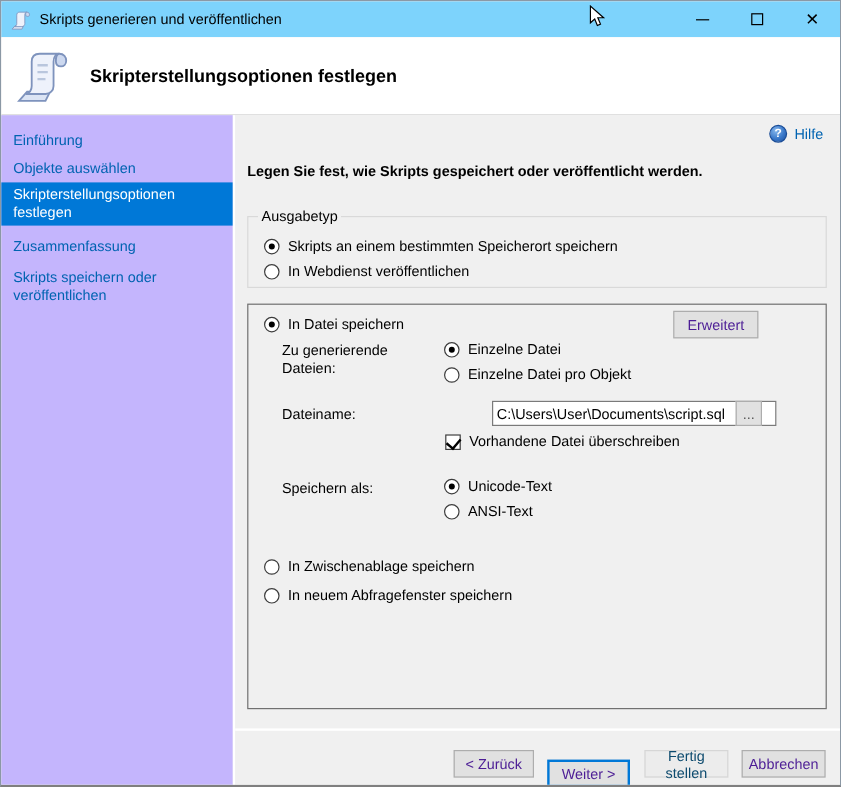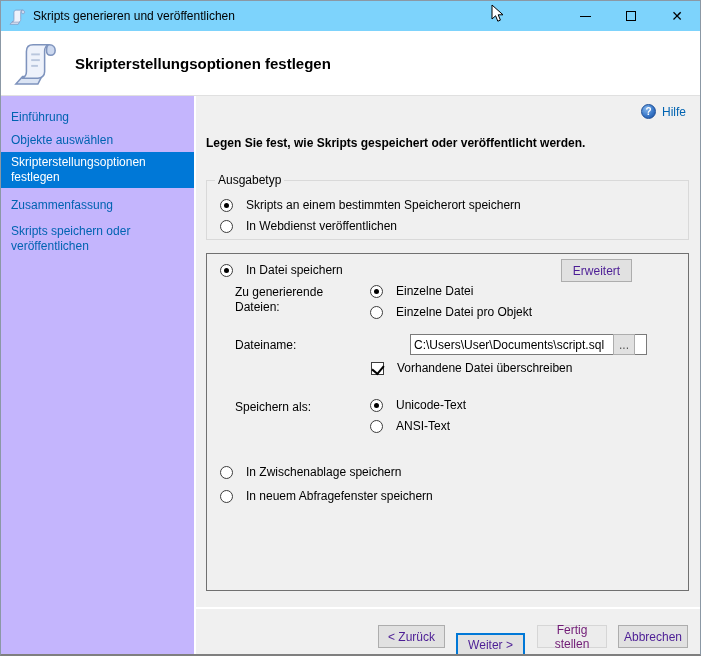--- a/index.html
+++ b/index.html
@@ -36,34 +36,34 @@
     background:radial-gradient(circle at 35% 30%, #86b7ec 0%, #3a78c9 55%, #1b4f9e 100%);
     border:1px solid #1a4c96; color:#fff; font-size:10px; font-weight:bold;
     display:flex; align-items:center; justify-content:center; }
   .description { position:absolute; top:40px; left:10px; font-weight:bold; }
   
   .fs-output { position:absolute; top:77px; left:10px; width:483px; height:67px;
     border:1px solid #d9d9d9; padding:4px 0 0 13px; }
   .fs-output legend { padding:0 3px; margin-left:-5px; }
   .fs-save { position:absolute; top:157px; left:10px; width:483px; height:338px; border:1px solid #707070; }
   
-  .opt-row { display:flex; align-items:center; gap:13px; }
+  .opt-row { display:flex; align-items:center; gap:7px; }
   .fs-output .opt-row { margin:7px 0 0 0; }
   .abs { position:absolute; }
   
   .radio { width:13px; height:13px; border:1px solid #3c3c3c; border-radius:50%; background:#fff; position:relative; flex:0 0 auto; }
   .radio.checked::after { content:""; position:absolute; left:3px; top:3px; right:3px; bottom:3px; background:#000; border-radius:50%; }
   .checkbox { width:13px; height:13px; border:1px solid #3c3c3c; background:#fff; position:relative; flex:0 0 auto; }
   .checkbox.checked::after { content:""; position:absolute; left:2px; top:0px; width:6px; height:9px;
     border-right:2px solid #000; border-bottom:2px solid #000; transform:rotate(40deg); }
   
   .btn { background:#e1e1e1; border:1px solid #adadad; display:flex; align-items:center; justify-content:center;
     font-family:inherit; font-size:12px; color:#4c1d95; cursor:pointer; }
   .btn.default { border:2px solid #0078d7; }
-  .btn.disabled { background:#ececec; border-color:#d6d6d6; color:#701a75; cursor:default; }
+  .btn.disabled { background:#ececec; border-color:#d6d6d6; color:#0c4a6e; cursor:default; }
   .btn-advanced { position:absolute; top:5px; right:56px; width:71px; height:23px; }
   .btn-browse { position:absolute; top:80px; left:406px; width:22px; height:21px; color:#555; }
   .filename-input { position:absolute; top:80px; left:163px; width:237px; height:21px;
     border:1px solid #7a7a7a; background:#fff; font-family:inherit; font-size:12px; padding:0 3px;margin-left:40px; }
   .two-col-label { width:120px; line-height:15px; }
   
   .footer-divider { position:absolute; left:0; right:0; top:511px; height:2px; background:#fff; }
   .btn-back    { position:absolute; top:529px; left:182px; width:67px; height:23px; }
   .btn-next    { position:absolute; top:529px; left:260px; width:69px; height:23px;margin-top:8px; }
   .btn-finish  { position:absolute; top:529px; left:341px; width:70px; height:23px; }

